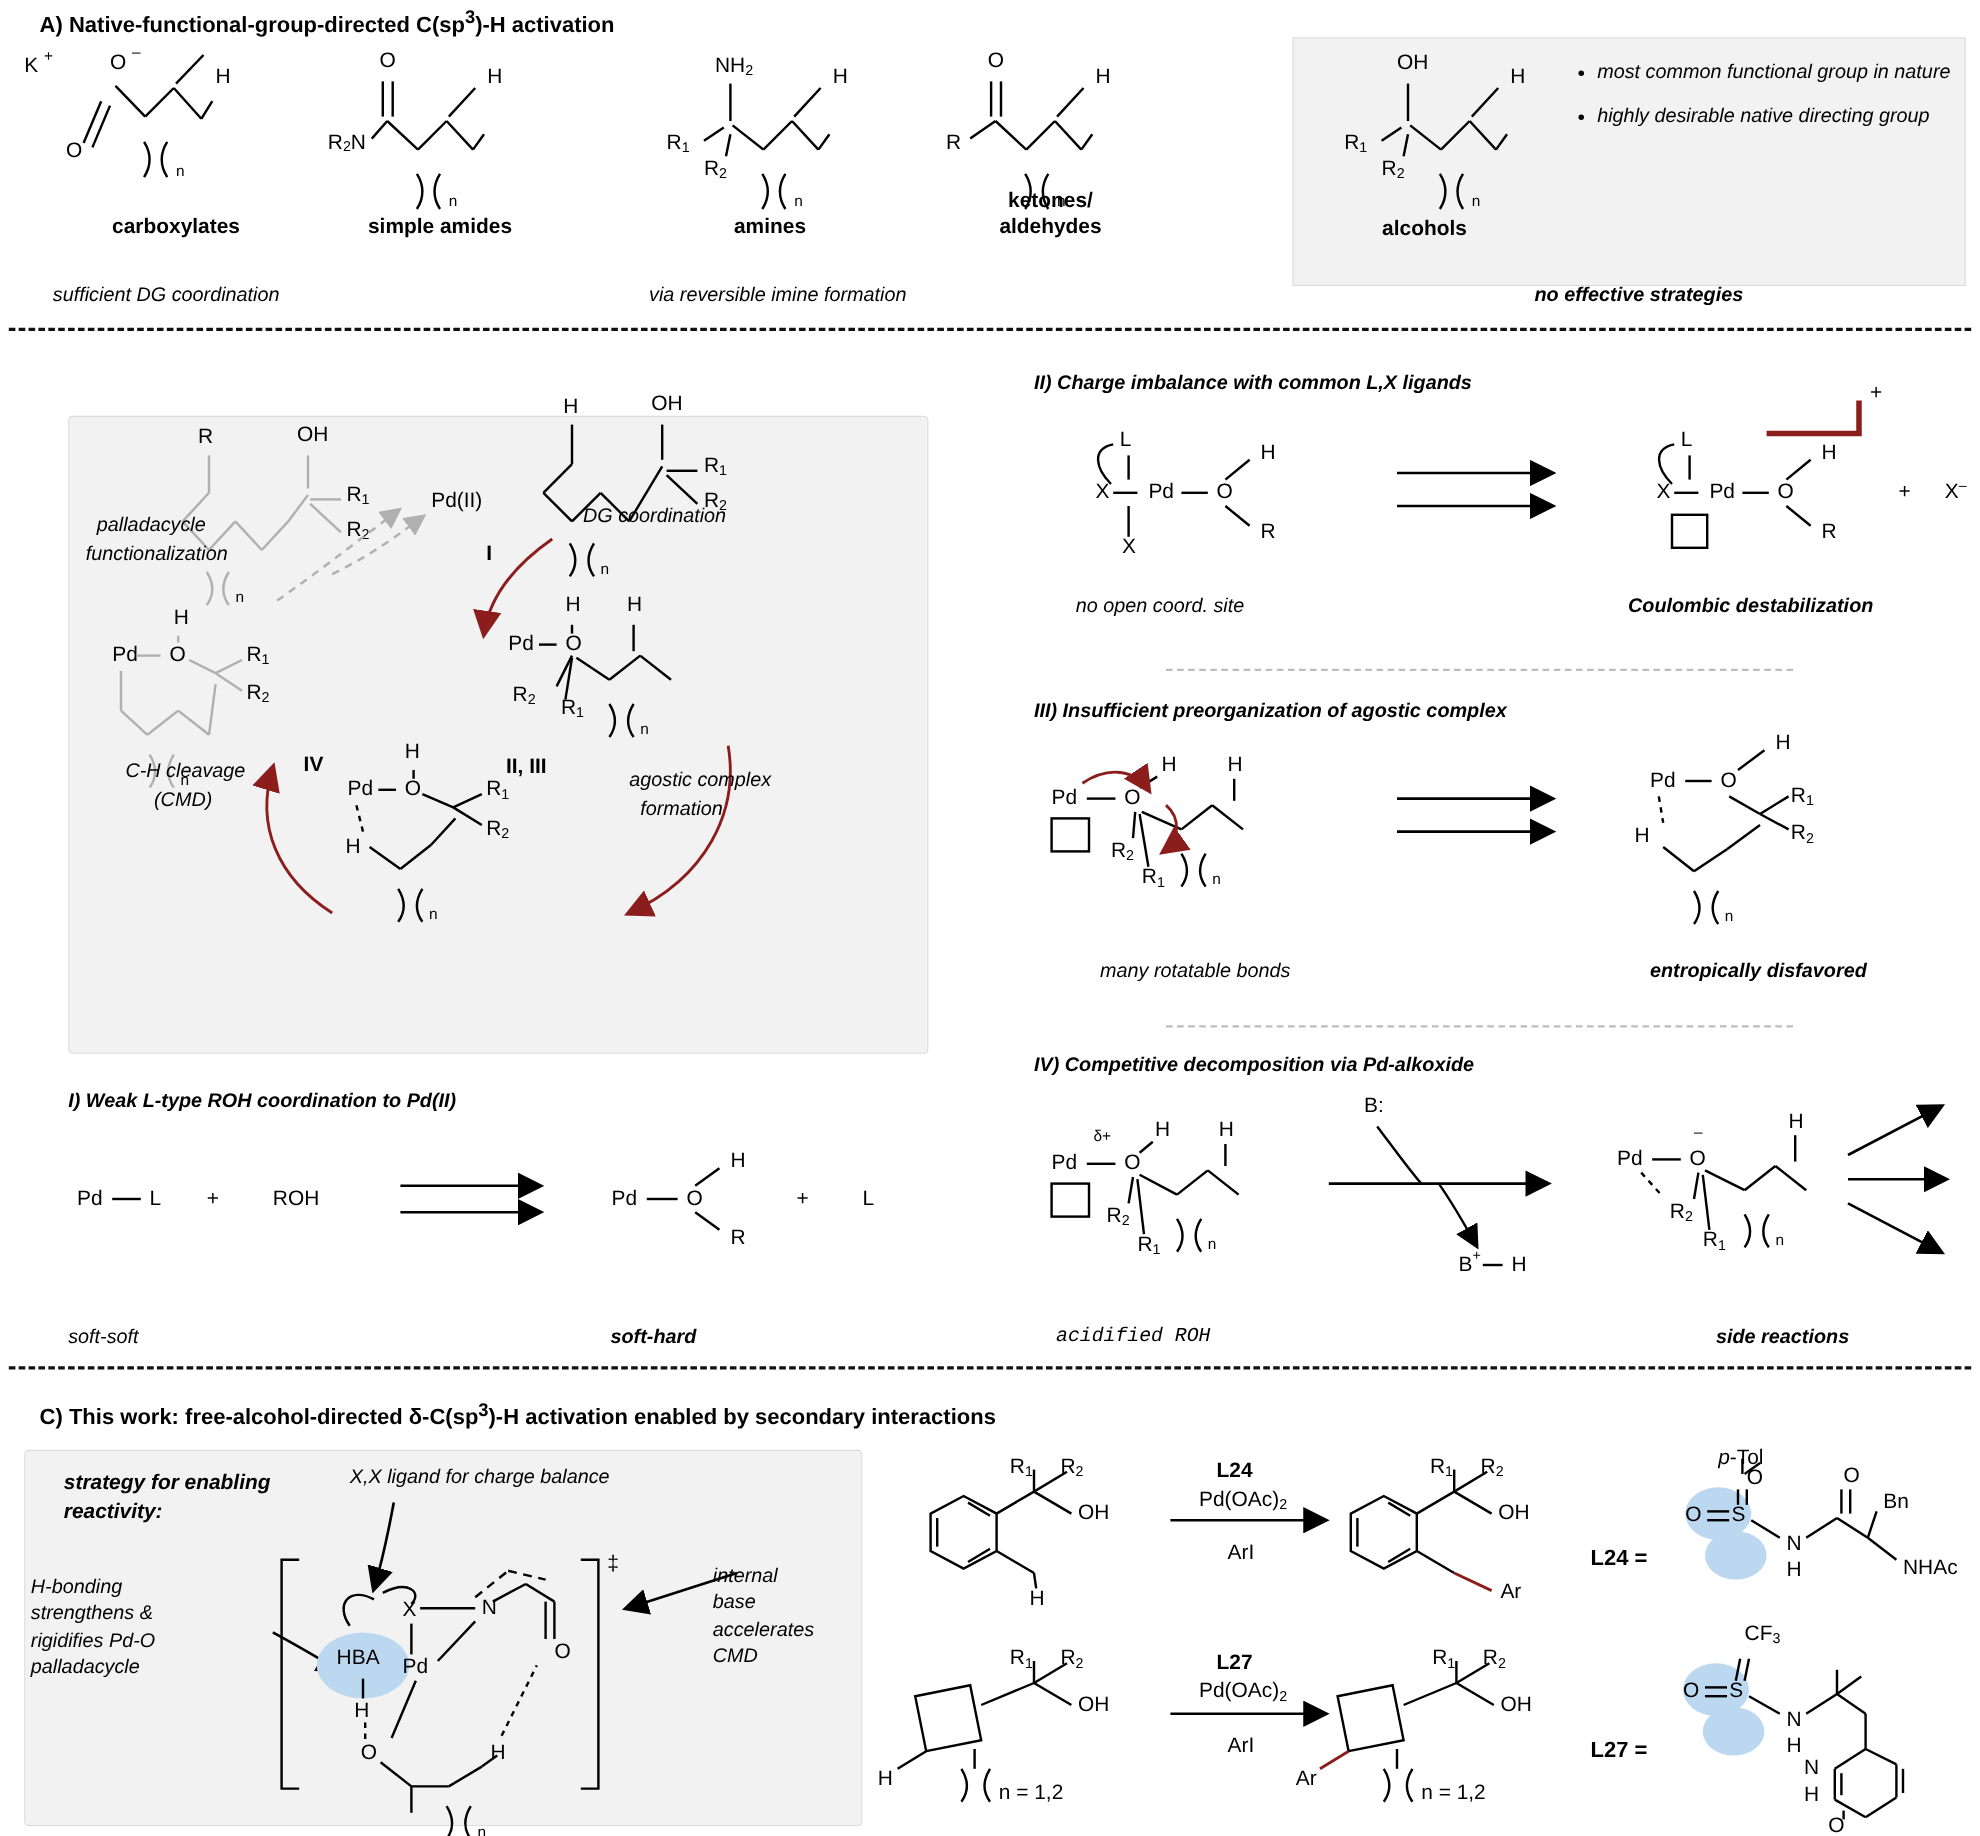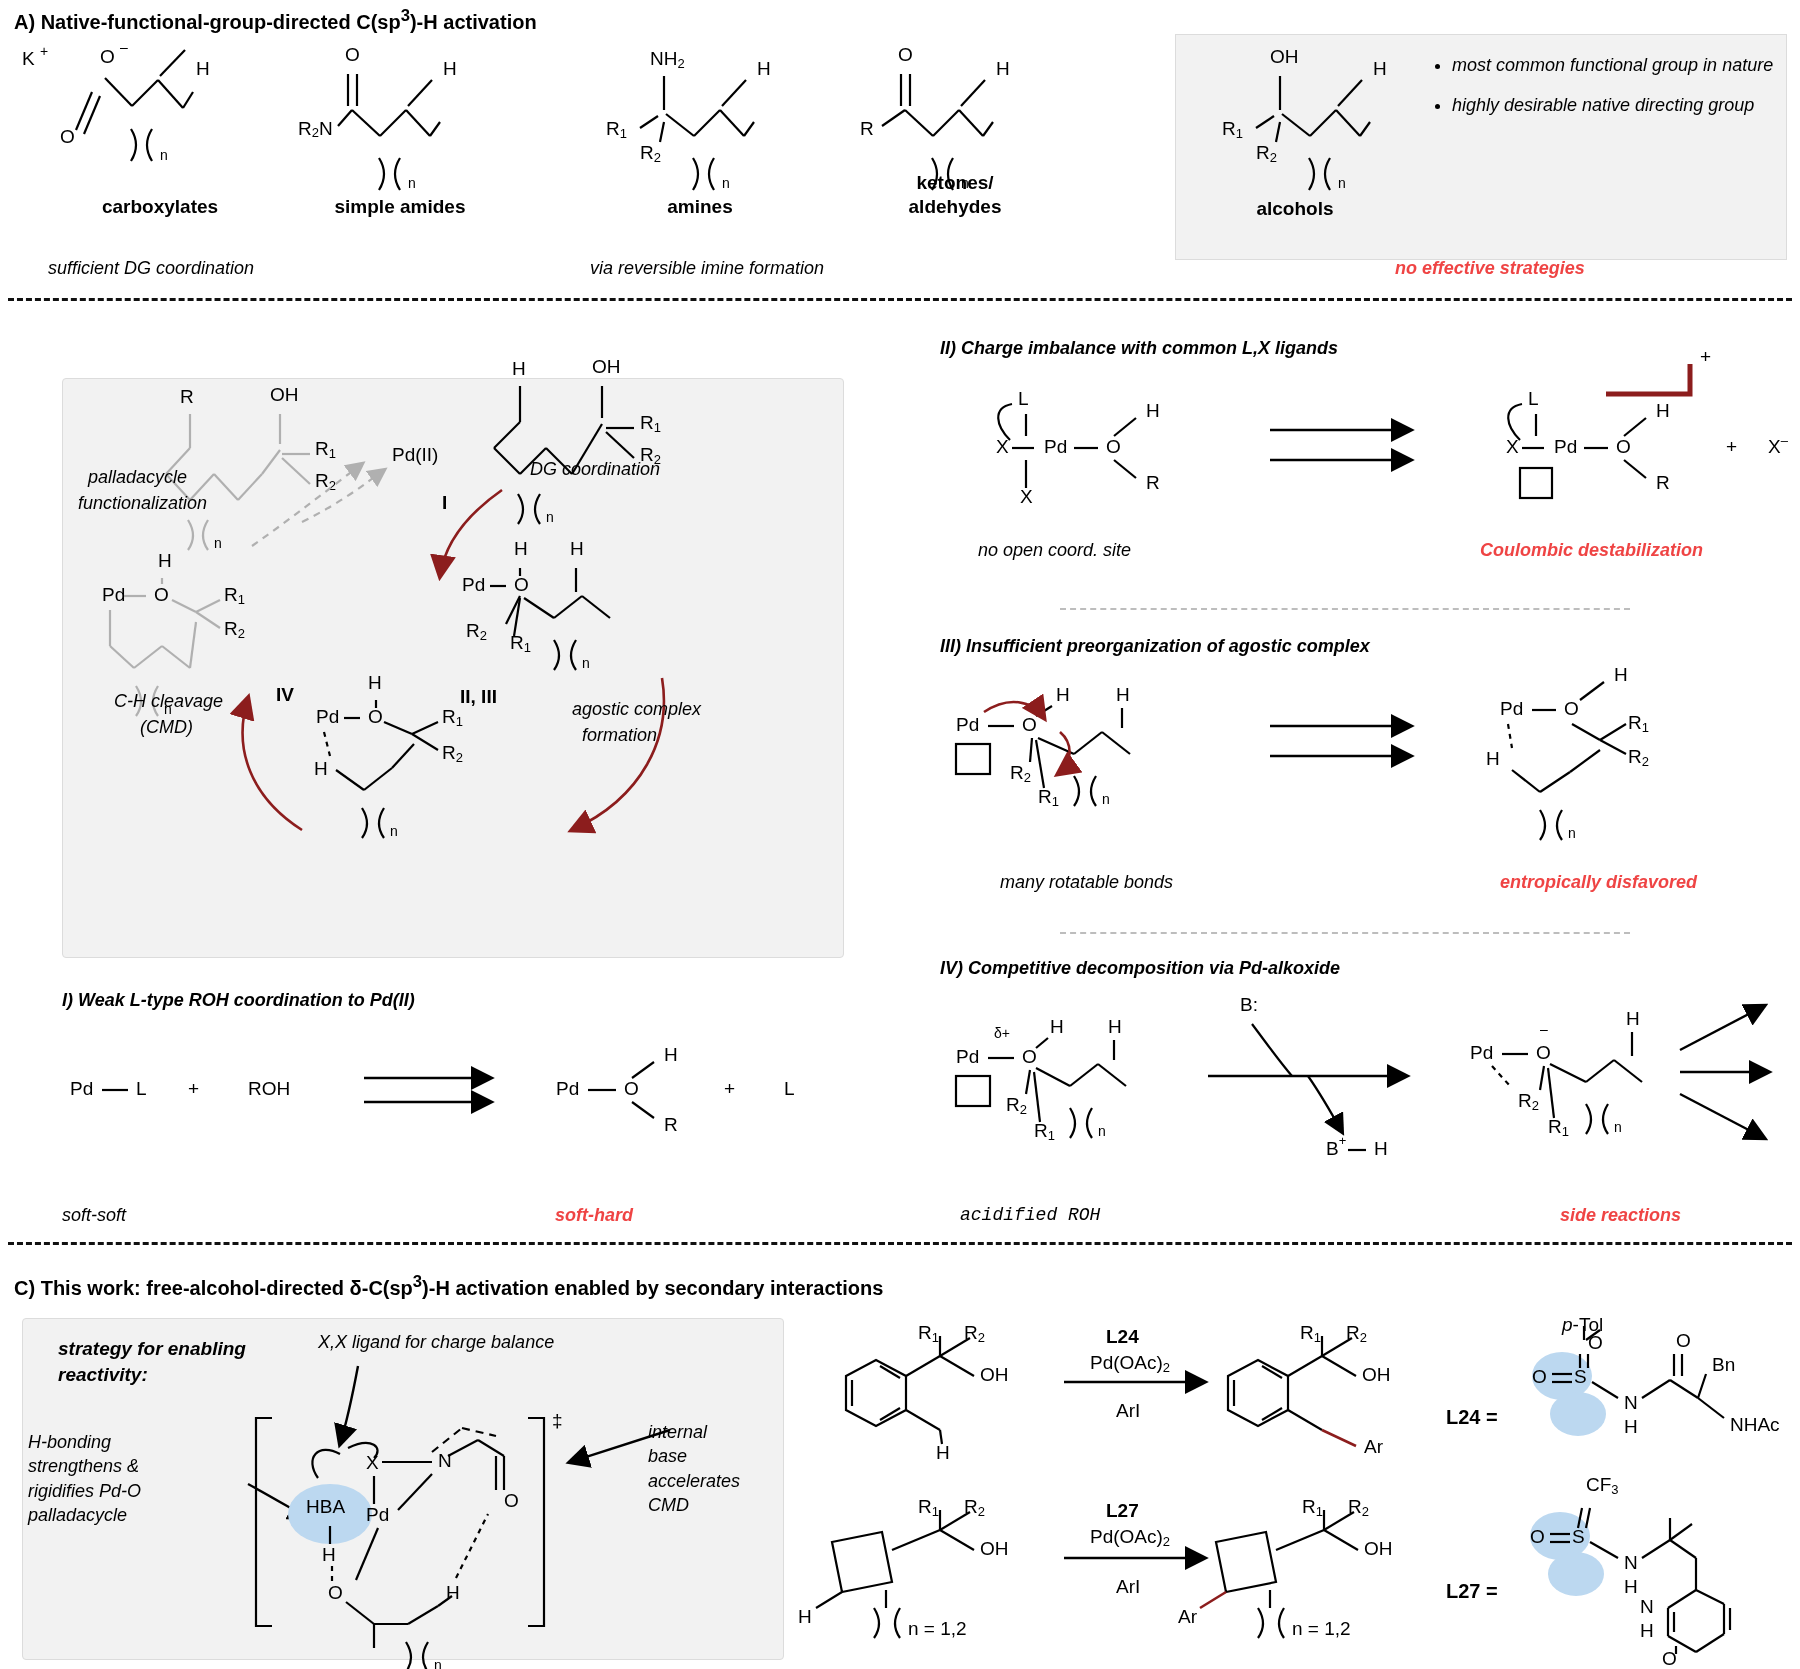--- a/index.html
+++ b/index.html
@@ -6,25 +6,25 @@
   body{
     width:1800px;height:1669px;
     background:#ffffff;
     font-family:"Liberation Sans", sans-serif;
     color:#000;
     position:relative;
     overflow:hidden;
   }
   .fig{position:relative;width:1800px;height:1669px;}
   .abs{position:absolute;}
-  .hdr{font-weight:bold;font-size:20px;}
+  .hdr{font-weight:bold;font-size:20px;margin-left:22px;}
   .sub-ital{font-style:italic;font-weight:bold;font-size:18px;}
   .ital{font-style:italic;font-size:18px;}
   .lbl{font-weight:bold;font-size:19px;text-align:center;}
-  .redital{color:#ef4444;font-style:italic;font-weight:bold;font-size:18px;}
+  .redital{color:#000000;font-style:italic;font-weight:bold;font-size:18px;}
   .boxgrey{background:#f2f2f2;border:1px solid #dcdcdc;}
   .dashrule{border-top:3px dashed #111;}
   .dashrule-thin{border-top:2px dashed #bdbdbd;}
   .bullets{font-style:italic;font-size:18px;line-height:1.45;}
   .bullets li{margin-bottom:14px;}
   svg{display:block;overflow:visible;}
   .st{font-family:"Liberation Sans",sans-serif;font-size:19px;fill:#000;}
   .st-sm{font-family:"Liberation Sans",sans-serif;font-size:14px;fill:#000;}
   .st-it{font-family:"Liberation Sans",sans-serif;font-size:18px;font-style:italic;fill:#000;}
   .bond{stroke:#000;stroke-width:2.2;fill:none;}

